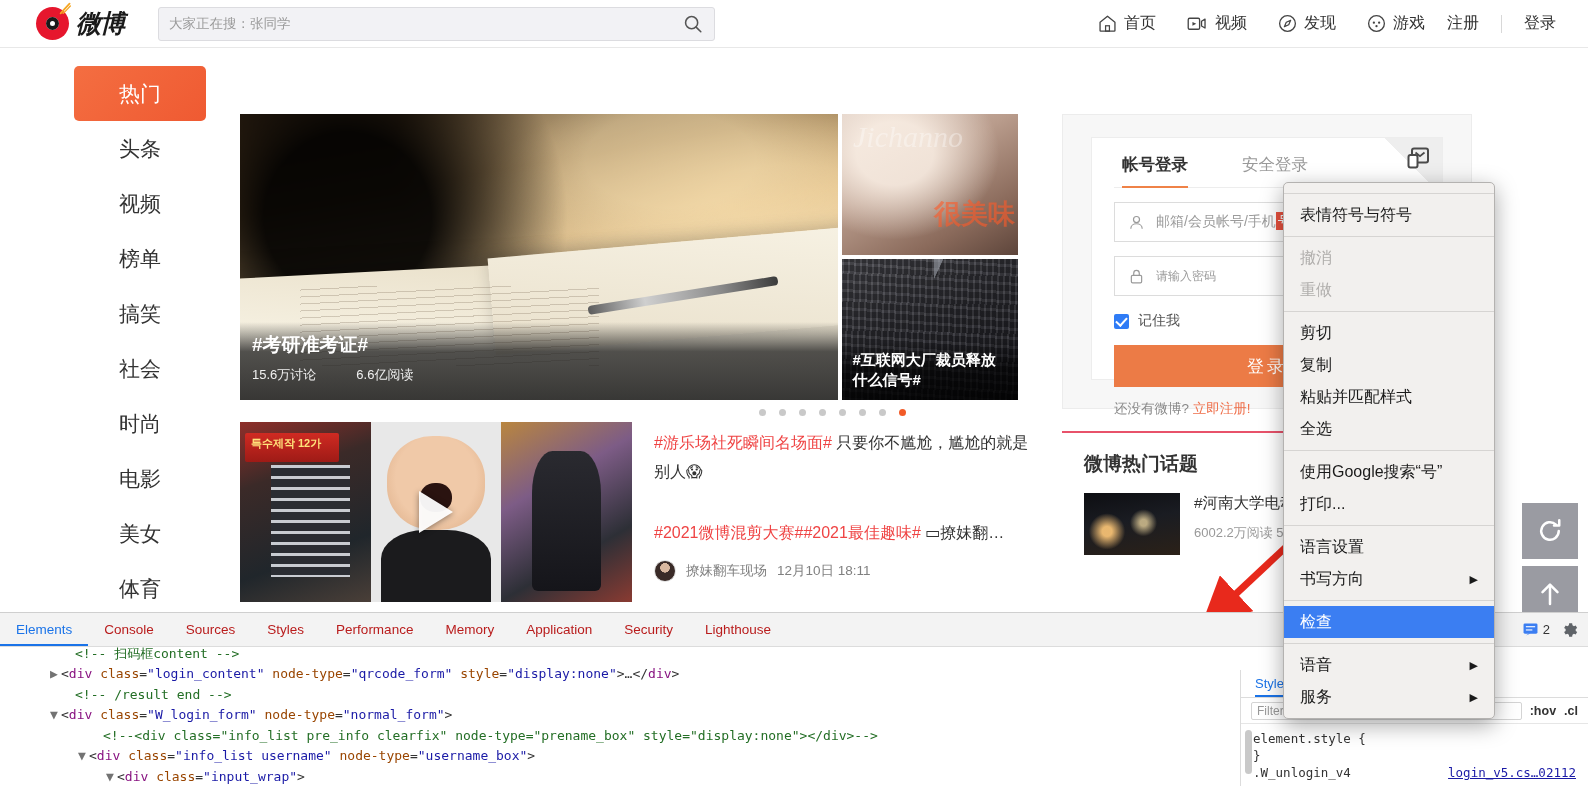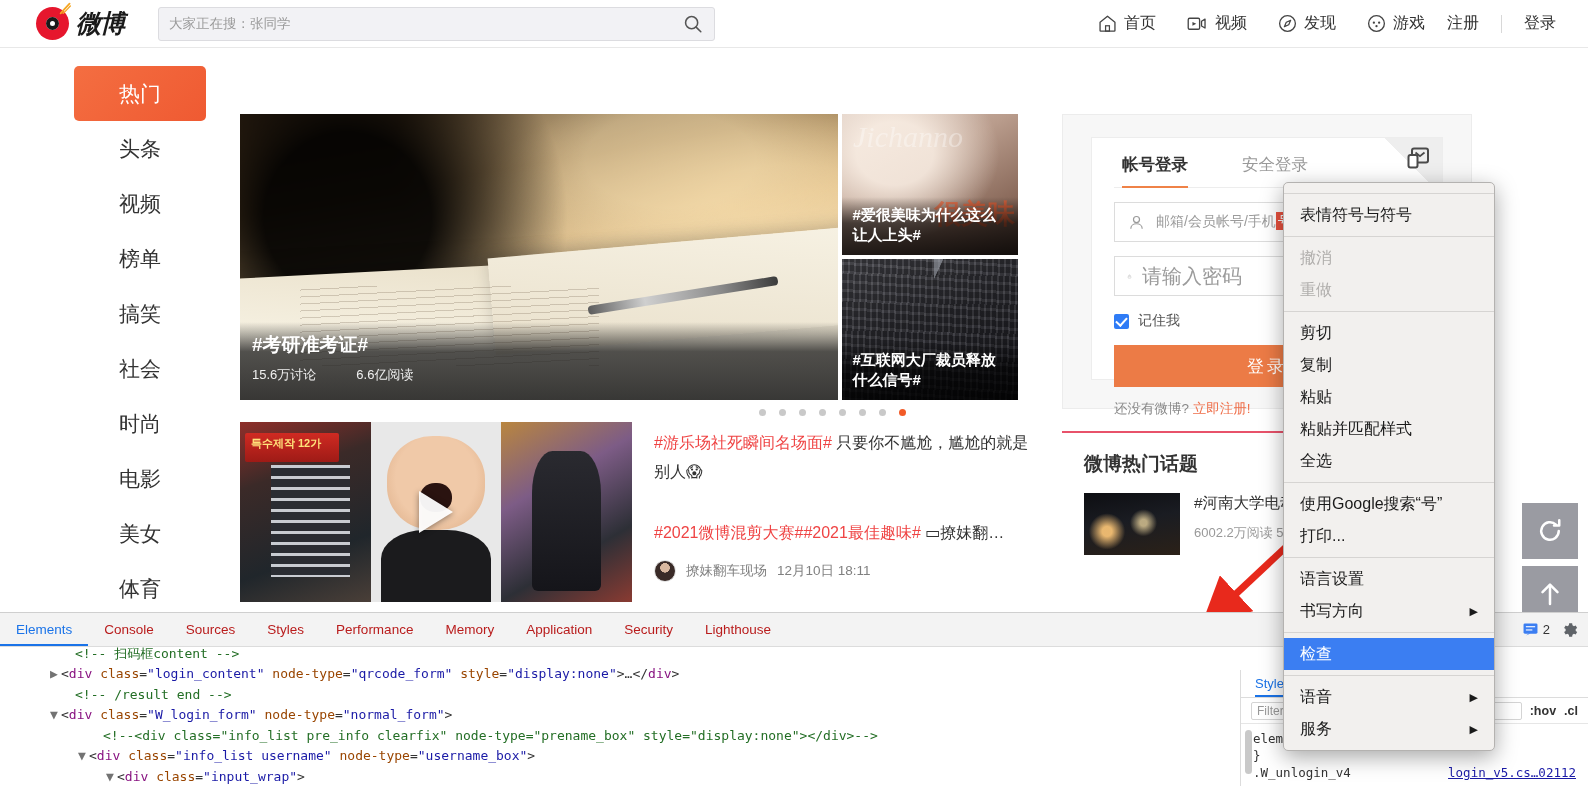--- a/index.html
+++ b/index.html
@@ -202,21 +202,21 @@
   .corner-icon { position:absolute; right:10px; top:8px; }
   .tabs { display:flex; gap: 54px; padding: 16px 0 0 8px; }
   .tab { font-size: 16.5px; color:#999; padding-bottom: 10px; cursor:pointer; }
   .tab.active { color:#333; font-weight:700; border-bottom: 2.5px solid #ef8247; }
   .tab-line { height:1px; background:#ededed; margin-top:-1px; }
   .field {
     margin-top: 14px; height: 40px; border:1px solid #dcdcdc; background:#fff;
     display:flex; align-items:center; padding: 0 12px; gap: 10px;
   }
   .field input {
-    flex:1; border:none; outline:none; font-size: 20px; color:#666;
+    flex:1; border:none; outline:none; font-size: 12px; color:#666;
     font-family:"Liberation Sans", sans-serif; background:transparent;
   }
   .field input::placeholder { color:#9b9b9b; }
   .field .hl { color:#fff; background:#e8523f; padding: 1px 2px; }
   .remember { display:flex; align-items:center; gap:9px; margin-top: 16px; font-size: 14px; color:#555; }
   .cbx {
     width:15px; height:15px; background:#2f7cf6; border-radius:2px; position:relative;
   }
   .cbx::after {
     content:""; position:absolute; left:4px; top:1px; width:5px; height:9px;
@@ -412,21 +412,20 @@
                 <span>6.6亿阅读</span>
               </div>
             </div>
           </div>
 
           <div class="hero-side">
             <div class="side-card side-card1">
               <div class="bg"></div>
               <div class="ghost">Jichanno</div>
               <div class="ghost2">很美味</div>
-              <div class="side-cap">#爱很美味为什么这么让人上头#</div>
             </div>
             <div class="side-card side-card2">
               <div class="bg"></div>
               <div class="esc"></div>
               <div class="side-cap">#互联网大厂裁员释放什么信号#</div>
             </div>
           </div>
         </div>
 
         <div class="dots">
@@ -571,23 +570,20 @@
     </div>
     <div class="ctx-item disabled">
       <span>重做</span>
     </div>
     <div class="ctx-sep"></div>
     <div class="ctx-item">
       <span>剪切</span>
     </div>
     <div class="ctx-item">
       <span>复制</span>
-    </div>
-    <div class="ctx-item">
-      <span>粘贴</span>
     </div>
     <div class="ctx-item">
       <span>粘贴并匹配样式</span>
     </div>
     <div class="ctx-item">
       <span>全选</span>
     </div>
     <div class="ctx-sep"></div>
     <div class="ctx-item">
       <span>使用Google搜索“号”</span>

